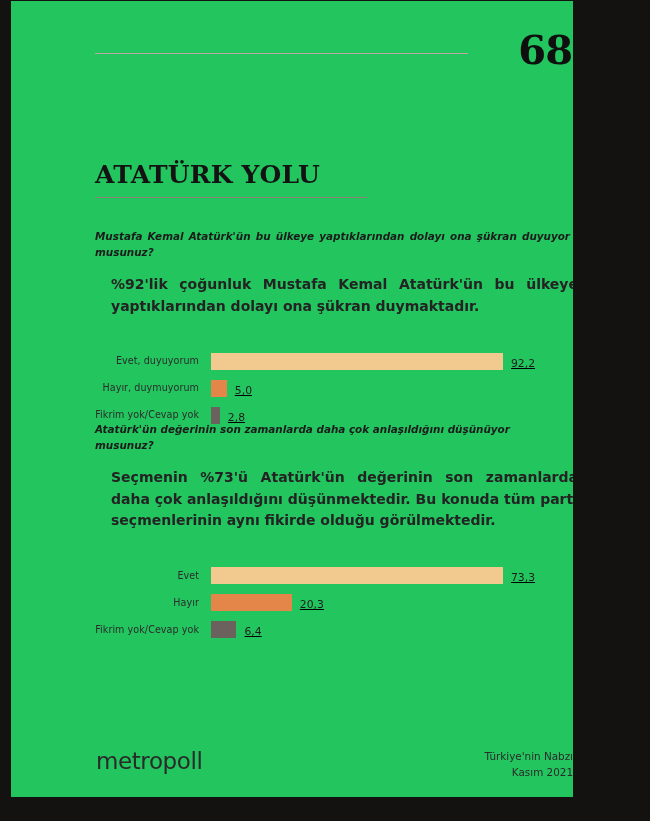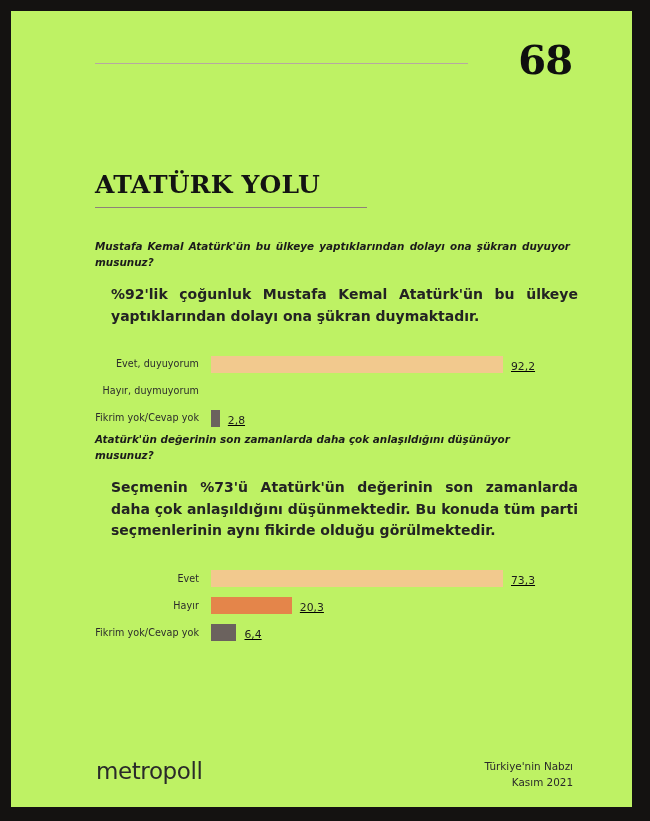--- a/index.html
+++ b/index.html
@@ -18,24 +18,24 @@
     position: absolute;
     left: 0; top: 0;
     width: 650px;
     height: 821px;
     background: #141211;
   }
 
   .page {
     position: absolute;
     left: 11px;
-    top: 11px;
-    width: 621px;
+    top: 1px;
+    width: 562px;
     height: 796px;
-    background: #bef264;
+    background: #22c55e;
     overflow: hidden;
   }
 
   
   .header {
     position: absolute;
     left: 0; top: 0;
     width: 624px;
     height: 110px;
   }
@@ -111,21 +111,21 @@
     font-size: 14px;
     font-weight: 700;
     line-height: 1.52;
     color: #232323;
     text-align: justify;
     text-justify: inter-word;
   }
 
   
   .chart {
-    margin-top: 24px;
+    margin-top: 31px;
     padding: 0;
     position: relative;
   }
   .bar-row {
     position: relative;
     height: 27px;
     display: flex;
     align-items: center;
   }
   .bar-label {
@@ -214,20 +214,24 @@
       <div class="chart" id="chart-1">
           <div class="bar-row">
             <div class="bar-label">Evet, duyuyorum</div>
             <div class="bar-wrap">
               <div class="bar" style="width: 292px; background: rgb(242, 201, 142);"></div>
               <div class="bar-value">92,2</div>
             </div>
           </div>
           <div class="bar-row">
             <div class="bar-label">Hayır, duymuyorum</div>
+            <div class="bar-wrap">
+              <div class="bar" style="width: 15.8351px; background: rgb(228, 133, 74);"></div>
+              <div class="bar-value">5,0</div>
+            </div>
           </div>
           <div class="bar-row">
             <div class="bar-label">Fikrim yok/Cevap yok</div>
             <div class="bar-wrap">
               <div class="bar" style="width: 8.86768px; background: rgb(107, 98, 94);"></div>
               <div class="bar-value">2,8</div>
             </div>
           </div>
         </div>
     </div>

